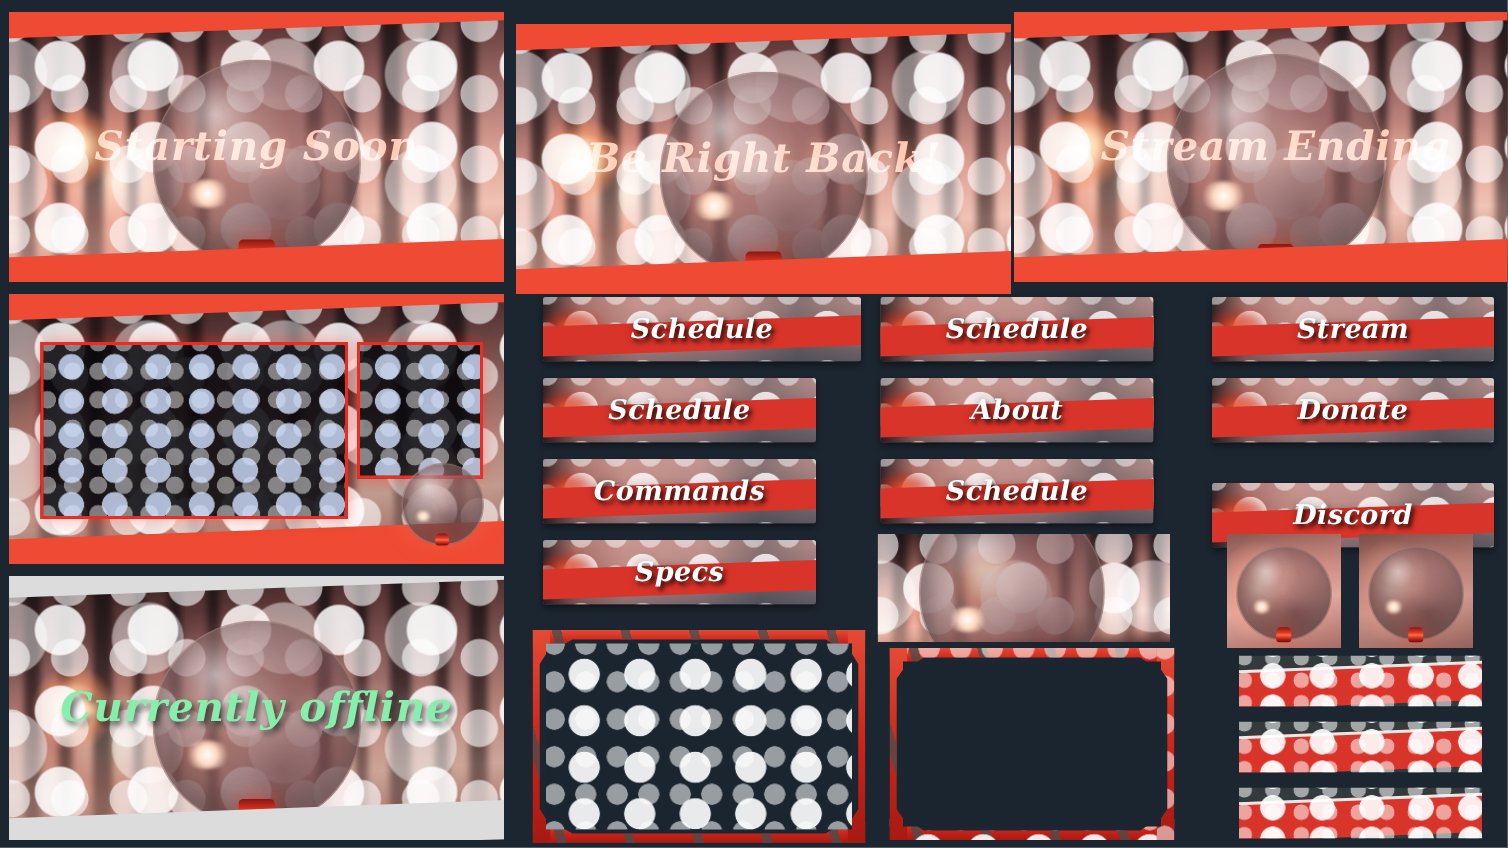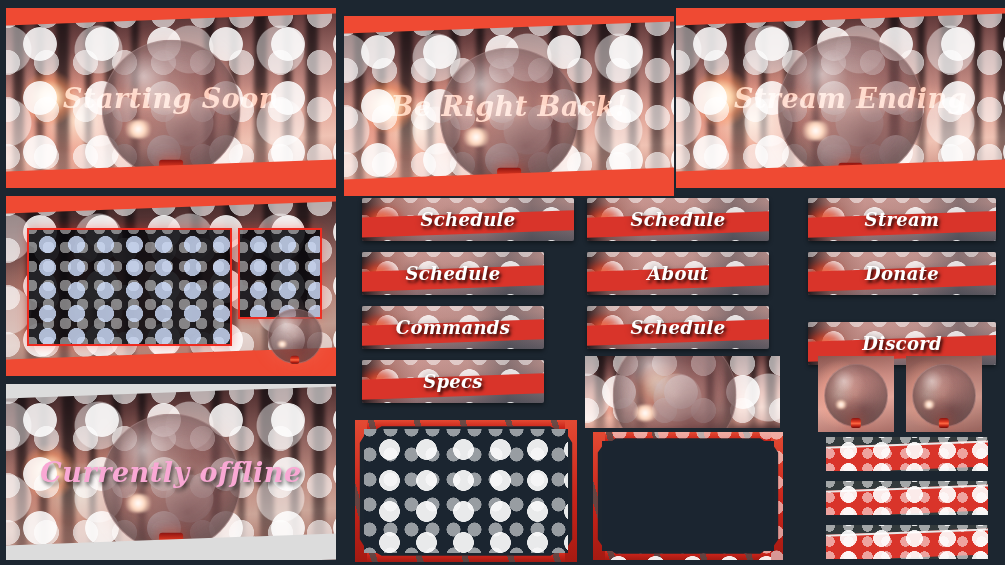--- a/index.html
+++ b/index.html
@@ -75,21 +75,21 @@
   .hero-title {
     position:absolute; left:0; right:0; top:50%; transform:translateY(-50%);
     text-align:center; z-index:8;
     font-family:"DejaVu Serif", serif;
     font-style:italic; font-weight:700;
     font-size:27px; letter-spacing:.5px;
     color:#ffb9a0;
     text-shadow:0 0 10px rgba(255,120,80,.55), 1px 2px 3px rgba(60,10,0,.6);
     mix-blend-mode:screen;
   }
-  .hero-title.white { color:#f9a8d4; mix-blend-mode:normal;
+  .hero-title.white { color:#86efac; mix-blend-mode:normal;
     text-shadow:2px 3px 4px rgba(0,0,0,.65), 0 0 12px rgba(255,255,255,.35); }
 
   
   #p-starting { left:6px;   top:8px;  width:330px; height:180px; }
   #p-brb      { left:344px; top:16px;  width:330px; height:180px; }
   #p-ending   { left:676px; top:8px;  width:349px; height:180px; }
 
   
   #p-layout { left:6px; top:196px; width:330px; height:180px; }
   #p-layout .screen {

